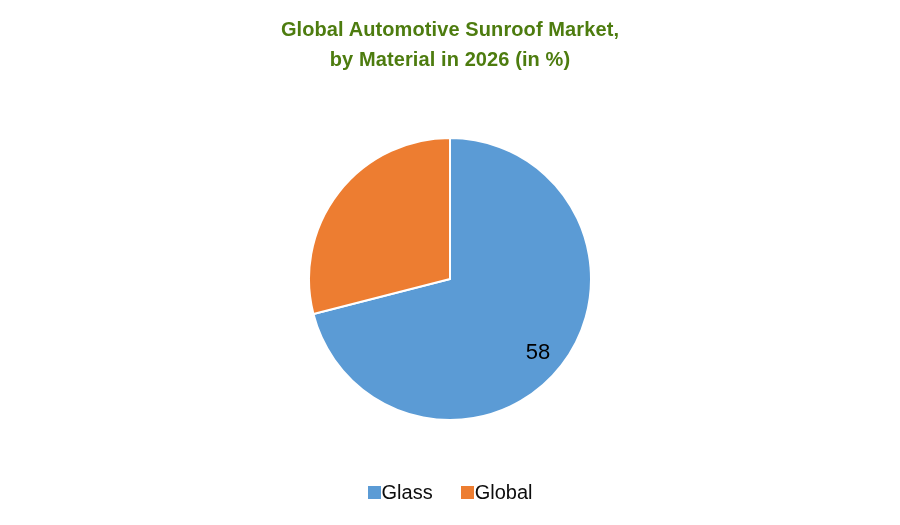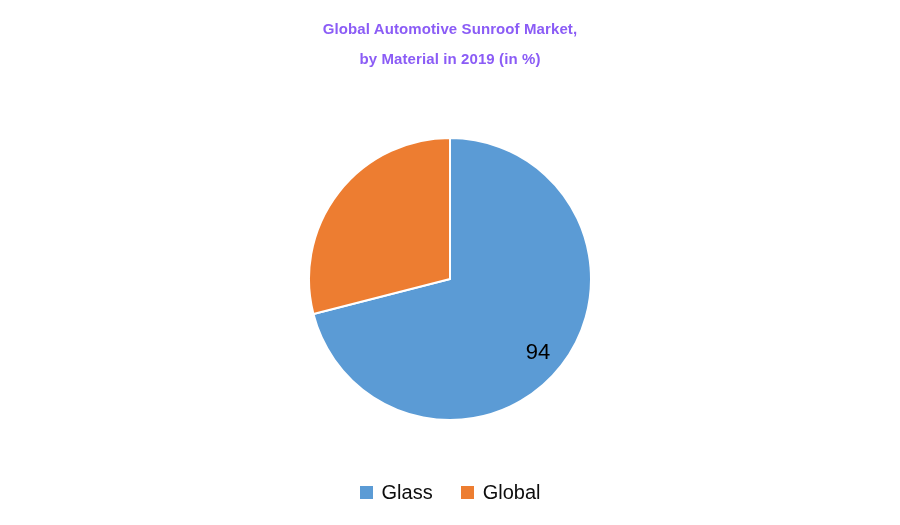--- a/index.html
+++ b/index.html
@@ -23,25 +23,25 @@
     height: 525px;
   }
 
   
   .chart-title {
     position: absolute;
     left: 0;
     top: 14px;
     width: 900px;
     text-align: center;
-    font-size: 15px;
+    font-size: 20px;
     font-weight: bold;
     line-height: 30px;
     letter-spacing: 0.1px;
-    color: #8b5cf6;
+    color: #4d7c0f;
     user-select: none;
   }
   .chart-title .tline { display: block; }
 
   
   .plot-area {
     position: absolute;
     left: 309px;
     top: 138px;
     width: 282px;
@@ -77,21 +77,21 @@
     display: flex;
     flex-direction: row;
     align-items: center;
     justify-content: center;
     gap: 28px;
   }
   .legend-entry {
     display: flex;
     flex-direction: row;
     align-items: center;
-    gap: 9px;
+    gap: 1px;
   }
   .legend-swatch {
     width: 13px;
     height: 13px;
     flex: 0 0 auto;
     display: block;
   }
   .legend-label {
     font-size: 20px;
     line-height: 24px;
@@ -100,33 +100,33 @@
     user-select: none;
   }
 </style>
 </head>
 <body style="background: rgb(255, 255, 255);">
 
 <div id="chart-root">
 
   <div class="chart-title">
     <span class="tline">Global Automotive Sunroof Market,</span>
-    <span class="tline">by Material in 2019 (in %)</span>
+    <span class="tline">by Material in 2026 (in %)</span>
   </div>
 
   <div class="plot-area">
     <svg class="pie-svg" viewBox="0 0 282 282">
       <g>
         <path stroke="#ffffff" stroke-width="2" stroke-linejoin="round" d="M 141 141 L 141.000 0.000 A 141 141 0 1 1 4.430 176.065 Z" fill="#5B9BD5"></path>
         <path stroke="#ffffff" stroke-width="2" stroke-linejoin="round" d="M 141 141 L 4.430 176.065 A 141 141 0 0 1 141.000 0.000 Z" fill="#ED7D31"></path>
       </g>
     </svg>
   </div>
 
-  <div class="data-label">94</div>
+  <div class="data-label">58</div>
 
   <div class="legend">
     <div class="legend-entry">
       <span class="legend-swatch" style="background: rgb(91, 155, 213);"></span>
       <span class="legend-label">Glass</span>
     </div>
     <div class="legend-entry">
       <span class="legend-swatch" style="background: rgb(237, 125, 49);"></span>
       <span class="legend-label">Global</span>
     </div>

